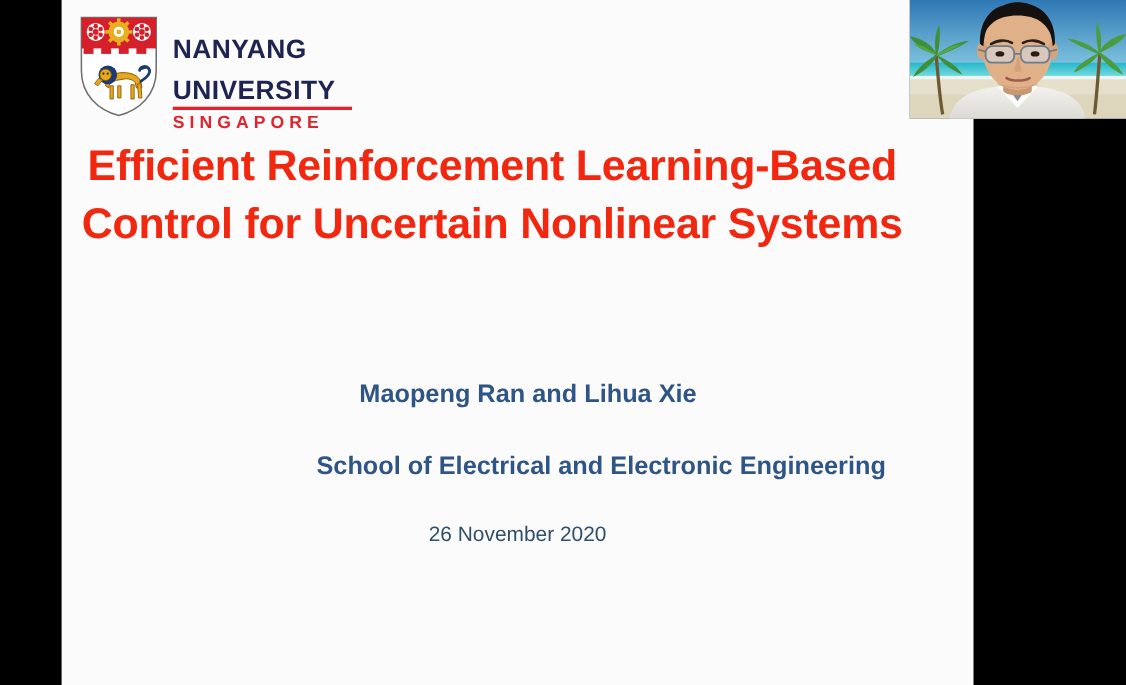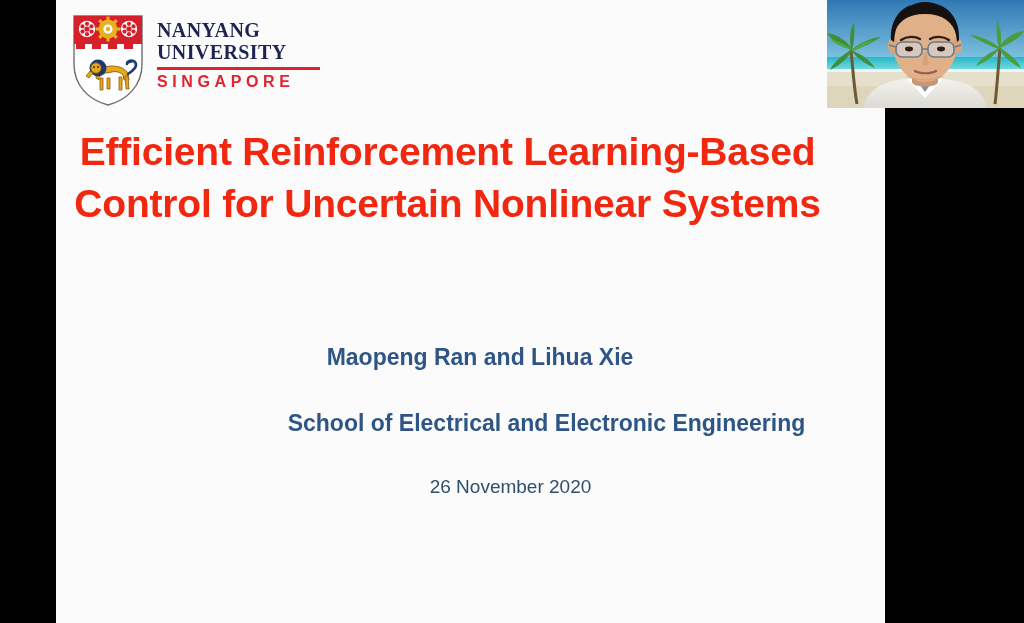--- a/index.html
+++ b/index.html
@@ -47,27 +47,28 @@
     height: 93px;
     position: relative;
     flex: 0 0 auto;
   }
   #shield svg { display: block; }
 
   #wordmark {
     padding-top: 6px;
   }
   .wm-line {
-    font-family: Liberation Serif, serif;
+    font-family: Liberation Sans, sans-serif;
     font-weight: bold;
     color: #1d2451;
-    font-size: 20px;
+    font-size: 24px;
     line-height: 21.5px;
     letter-spacing: 0.4px;
     white-space: nowrap;
+    margin-top: 15px;
   }
   #wm-rule {
     height: 2.5px;
     background: #e0242e;
     margin-top: 4px;
     margin-bottom: 3px;
     width: 163px;
   }
   #wm-singapore {
     font-family: Liberation Sans, sans-serif;
@@ -122,21 +123,20 @@
   #talk-date {
     position: absolute;
     left: 0;
     top: 476px;
     width: 829px;
     text-align: center;
     font-family: "Liberation Sans", sans-serif;
     font-weight: normal;
     font-size: 19px;
     color: #2f4f6b;
-    padding-left: 40px;
   }
 
   
   #webcam-tile {
     position: absolute;
     left: 827px;
     top: 0px;
     width: 197px;
     height: 108px;
     overflow: hidden;

